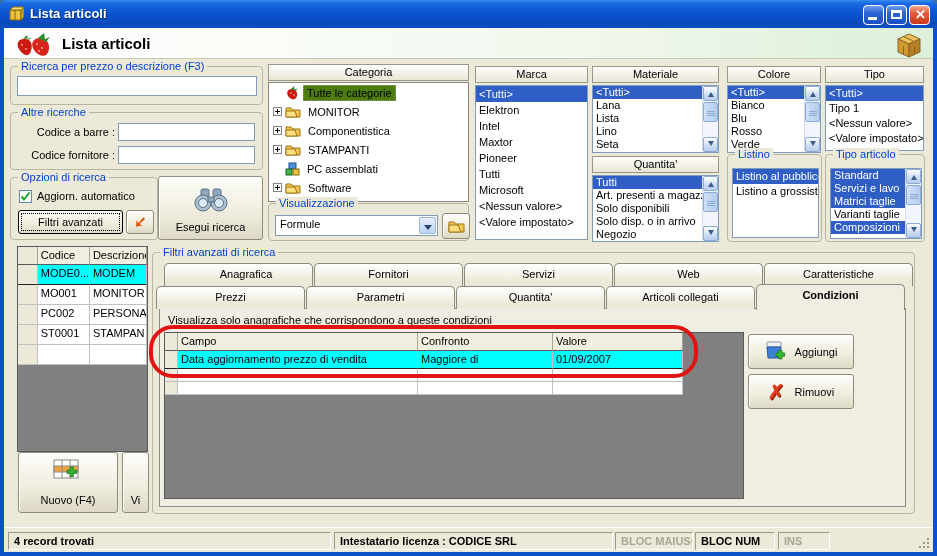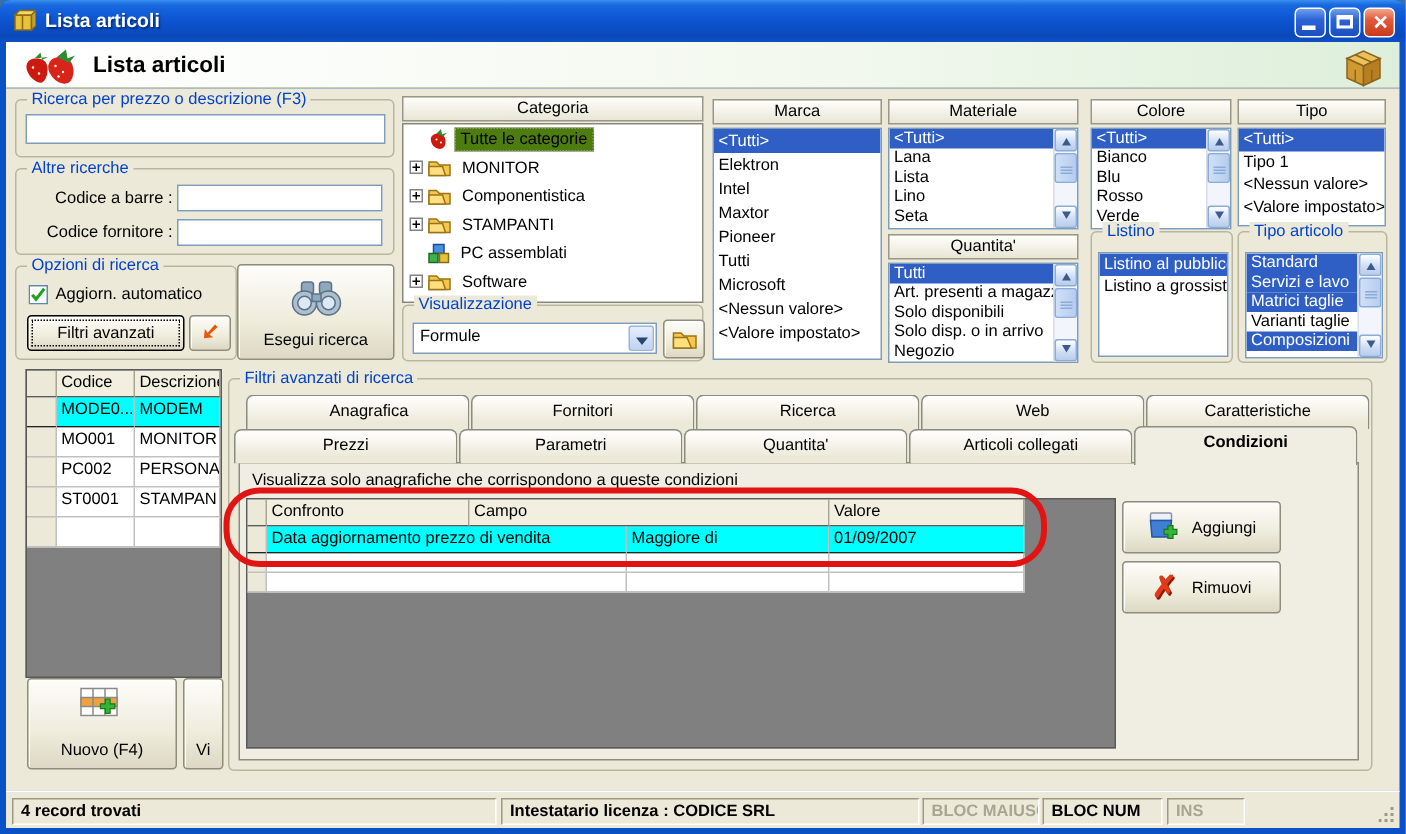--- a/index.html
+++ b/index.html
@@ -432,22 +432,22 @@
 
       <div id="tabrow1"></div>
       <div id="tabrow2"></div>
 
       <div id="tabpage" style="left:6px;top:55px;width:747px;height:199px">
         <span class="abs" style="left:8px;top:5px">Visualizza solo anagrafiche che corrispondono a queste condizioni</span>
         <div class="abs" style="left:4px;top:23px;width:580px;height:167px;background:#808080;border:1px solid #5a5a5a">
           <div id="condgrid">
               <div class="grow ghead">
                 <div class="gcell gsel" style="width: 13px; height: 18px;"></div>
+                <div class="gcell" style="width: 240px; height: 18px;">Campo</div>
                 <div class="gcell" style="width: 135px; height: 18px;">Confronto</div>
-                <div class="gcell" style="width: 240px; height: 18px;">Campo</div>
                 <div class="gcell" style="width: 130px; height: 18px;">Valore</div>
               </div>
               <div class="grow cursel">
                 <div class="gcell gsel" style="width: 13px; height: 18px;"></div>
                 <div class="gcell" style="width: 240px; height: 18px;">Data aggiornamento prezzo di vendita</div>
                 <div class="gcell" style="width: 135px; height: 18px;">Maggiore di</div>
                 <div class="gcell" style="width: 130px; height: 18px;">01/09/2007</div>
               </div>
               <div class="grow">
                 <div class="gcell gsel" style="width: 13px; height: 13px;"></div>
@@ -473,21 +473,21 @@
           </span>
           <span class="btn-label">Aggiungi</span>
         </div>
         <div class="xpbtn" style="left:588px;top:65px;width:106px;height:35px;display:flex;align-items:center;justify-content:center;gap:10px">
           <span style="color:#e03a1a;font-size:20px;font-weight:bold;line-height:18px;text-shadow:1px 1px 0 #8c1a00">✗</span>
           <span class="btn-label">Rimuovi</span>
         </div>
       </div>
     <div class="tab" style="left: 11px; top: 10px; width: 149px; padding-left: 15px;">Anagrafica</div>
         <div class="tab" style="left: 161px; top: 10px; width: 149px;">Fornitori</div>
-        <div class="tab" style="left: 311px; top: 10px; width: 149px;">Ricerca</div>
+        <div class="tab" style="left: 311px; top: 10px; width: 149px;">Servizi</div>
         <div class="tab" style="left: 461px; top: 10px; width: 149px;">Web</div>
         <div class="tab" style="left: 611px; top: 10px; width: 149px;">Caratteristiche</div>
         <div class="tab" style="left: 3px; top: 33px; width: 149px;">Prezzi</div>
         <div class="tab" style="left: 153px; top: 33px; width: 149px;">Parametri</div>
         <div class="tab" style="left: 303px; top: 33px; width: 149px;">Quantita'</div>
         <div class="tab" style="left: 453px; top: 33px; width: 149px;">Articoli collegati</div>
         <div class="tab active" style="left: 603px; top: 33px; width: 149px;">Condizioni</div>
       </div>
 
     <div id="annotation" style="left:145px;top:266px;width:549px;height:53px"></div>

